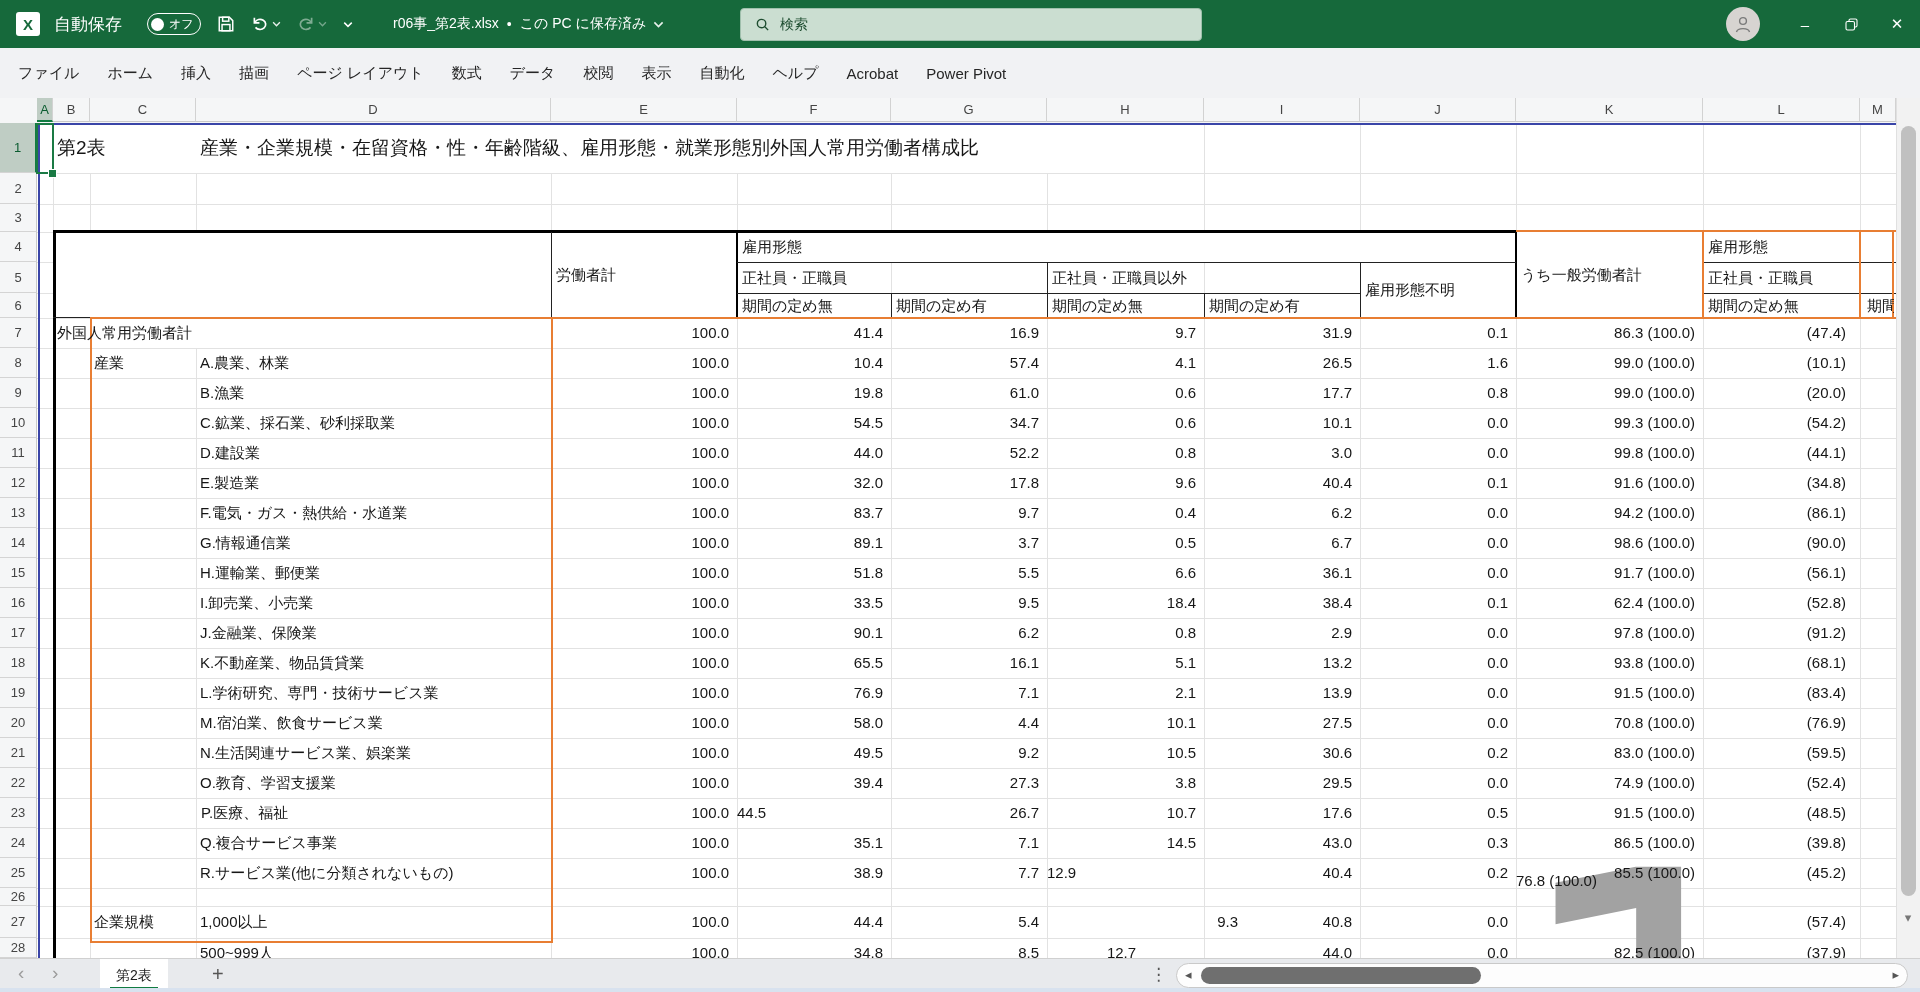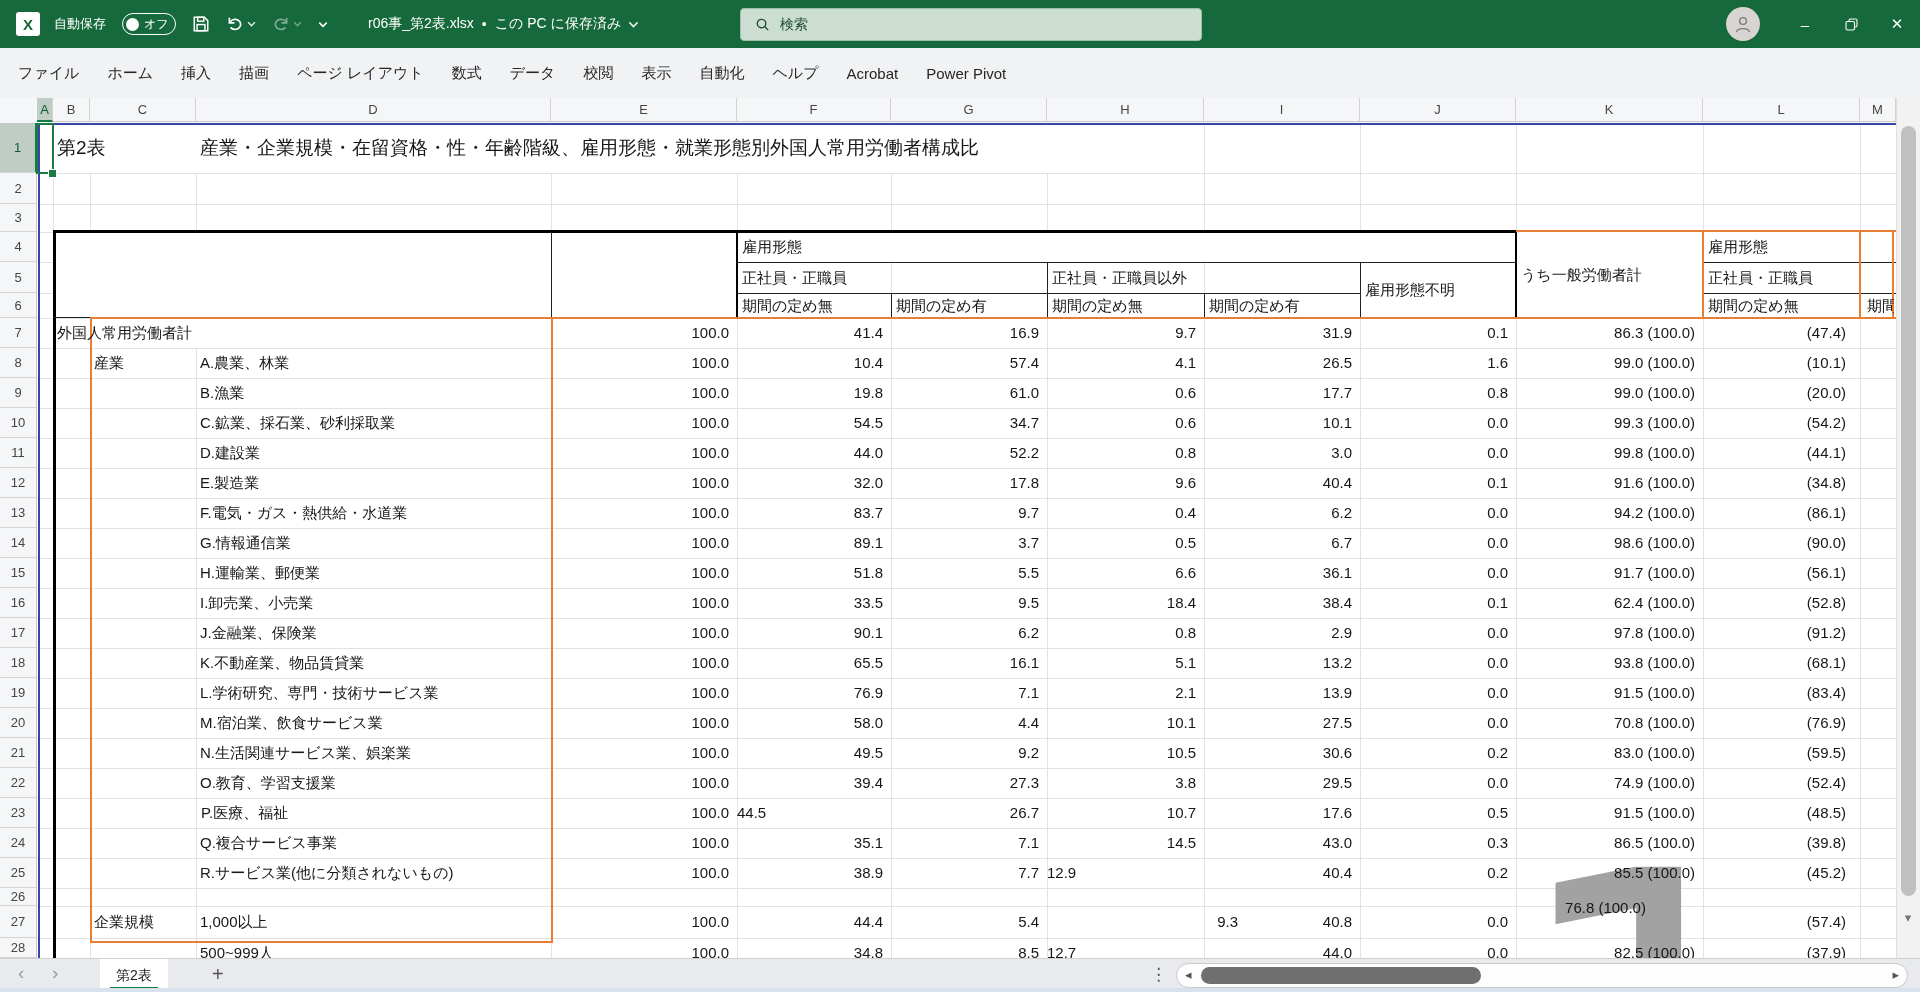--- a/index.html
+++ b/index.html
@@ -5,21 +5,21 @@
   html,body{margin:0;padding:0;background:#222;}
   #app{position:relative;width:1920px;height:992px;overflow:hidden;background:#fff;
        font-family:"Liberation Sans","DejaVu Sans",sans-serif;-webkit-font-smoothing:antialiased;}
 
   
   #titlebar{position:absolute;left:0;top:0;width:1920px;height:48px;background:#16693B;color:#fff;
             display:flex;align-items:center;}
   #titlebar .tb-item{display:flex;align-items:center;}
   .applogo{width:24px;height:24px;margin:0 14px 0 16px;background:#fff;border-radius:3px;
            display:flex;align-items:center;justify-content:center;color:#16693B;font-weight:bold;font-size:15px;}
-  .autosave-label{font-size:13px;margin-right:16px;}
+  .autosave-label{font-size:17px;margin-right:25px;}
   .toggle{width:46px;height:20px;border:1.5px solid #fff;border-radius:11px;display:flex;align-items:center;padding:0 3px;}
   .toggle .knob{width:13px;height:13px;border-radius:50%;background:#fff;}
   .toggle .state{font-size:12px;color:#fff;margin-left:5px;}
   .qat-btn{margin-left:16px;display:flex;align-items:center;color:#fff;}
   .qat-btn svg{display:block;}
   .dim{opacity:.45;}
   .chev{margin-left:3px;opacity:.9;}
   #doc-title-box{margin-left:40px;display:flex;align-items:center;font-size:14px;white-space:nowrap;}
   #doc-title-box .dot{margin:0 8px;font-size:14px;}
   #searchbox{position:absolute;left:740px;top:8px;width:460px;height:31px;background:#CBDED1;border:1px solid #9FBFAC;
@@ -215,20 +215,21 @@
       <div class="colhead" style="left: 1860px; width: 36px;">M</div>
     </div>
 
   <div id="grid">
 
     <div id="watermark">1</div>
 
     <div class="cell" style="left:57px;top:12px;font-size:19px;">第2表</div>
     <div class="cell" style="left:200px;top:12px;font-size:19px;">産業・企業規模・在留資格・性・年齢階級、雇用形態・就業形態別外国人常用労働者構成比</div>
 
+    <div class="hcell vcenter" style="left:551px;top:109px;width:186px;height:86px;">労働者計</div>
     <div class="hcell" style="left:737px;top:109px;width:300px;height:30px;line-height:30px;">雇用形態</div>
     <div class="hcell" style="left:737px;top:139px;width:250px;height:31px;line-height:31px;">正社員・正職員</div>
     <div class="hcell" style="left:1047px;top:139px;width:250px;height:31px;line-height:31px;">正社員・正職員以外</div>
     <div class="hcell vcenter" style="left:1516px;top:109px;width:187px;height:86px;">うち一般労働者計</div>
     <div class="hcell vcenter" style="left:1360px;top:139px;width:156px;height:56px;">雇用形態不明</div>
     <div class="hcell" style="left:1703px;top:109px;width:190px;height:30px;line-height:30px;">雇用形態</div>
     <div class="hcell" style="left:1703px;top:139px;width:190px;height:31px;line-height:31px;">正社員・正職員</div>
     <div class="hcell" style="left:737px;top:170px;width:154px;height:25px;line-height:25px;">期間の定め無</div>
     <div class="hcell" style="left:891px;top:170px;width:156px;height:25px;line-height:25px;">期間の定め有</div>
     <div class="hcell" style="left:1047px;top:170px;width:157px;height:25px;line-height:25px;">期間の定め無</div>
@@ -512,27 +513,27 @@
       <div class="cell" style="left: 1516px; top: 735px; width: 179px; height: 30px; line-height: 30px; text-align: right;">85.5 (100.0)</div>
       <div class="cell" style="left: 1703px; top: 735px; width: 143px; height: 30px; line-height: 30px; text-align: right;">(45.2)</div>
       <div class="cell" style="left: 94px; top: 783px; height: 32px; line-height: 32px;">企業規模</div>
       <div class="cell" style="left: 200px; top: 783px; height: 32px; line-height: 32px;">1,000以上</div>
       <div class="cell" style="left: 551px; top: 783px; width: 178px; height: 32px; line-height: 32px; text-align: right;">100.0</div>
       <div class="cell" style="left: 737px; top: 783px; width: 146px; height: 32px; line-height: 32px; text-align: right;">44.4</div>
       <div class="cell" style="left: 891px; top: 783px; width: 148px; height: 32px; line-height: 32px; text-align: right;">5.4</div>
       <div class="cell" style="left: 1047px; top: 783px; width: 149px; height: 32px; line-height: 32px; text-align: right; padding-left: 42px;">9.3</div>
       <div class="cell" style="left: 1204px; top: 783px; width: 148px; height: 32px; line-height: 32px; text-align: right;">40.8</div>
       <div class="cell" style="left: 1360px; top: 783px; width: 148px; height: 32px; line-height: 32px; text-align: right;">0.0</div>
-      <div class="cell" style="left: 1516px; top: 769px; width: 179px; height: 32px; line-height: 32px; text-align: center;">76.8 (100.0)</div>
+      <div class="cell" style="left: 1516px; top: 742px; width: 179px; height: 32px; line-height: 32px; text-align: left;">76.8 (100.0)</div>
       <div class="cell" style="left: 1703px; top: 783px; width: 143px; height: 32px; line-height: 32px; text-align: right;">(57.4)</div>
       <div class="cell" style="left: 200px; top: 815px; height: 30px; line-height: 30px;">500~999人</div>
       <div class="cell" style="left: 551px; top: 815px; width: 178px; height: 30px; line-height: 30px; text-align: right;">100.0</div>
       <div class="cell" style="left: 737px; top: 815px; width: 146px; height: 30px; line-height: 30px; text-align: right;">34.8</div>
       <div class="cell" style="left: 891px; top: 815px; width: 148px; height: 30px; line-height: 30px; text-align: right;">8.5</div>
-      <div class="cell" style="left: 1047px; top: 815px; width: 149px; height: 30px; line-height: 30px; text-align: left;">12.7</div>
+      <div class="cell" style="left: 1047px; top: 815px; width: 149px; height: 30px; line-height: 30px; text-align: center;">12.7</div>
       <div class="cell" style="left: 1204px; top: 815px; width: 148px; height: 30px; line-height: 30px; text-align: right;">44.0</div>
       <div class="cell" style="left: 1360px; top: 815px; width: 148px; height: 30px; line-height: 30px; text-align: right;">0.0</div>
       <div class="cell" style="left: 1516px; top: 815px; width: 179px; height: 30px; line-height: 30px; text-align: right;">82.5 (100.0)</div>
       <div class="cell" style="left: 1703px; top: 815px; width: 143px; height: 30px; line-height: 30px; text-align: right;">(37.9)</div>
     </div>
 
   <div id="vscroll">
     <div id="vthumb"></div>
     <div id="vdown">▾</div>
   </div>

